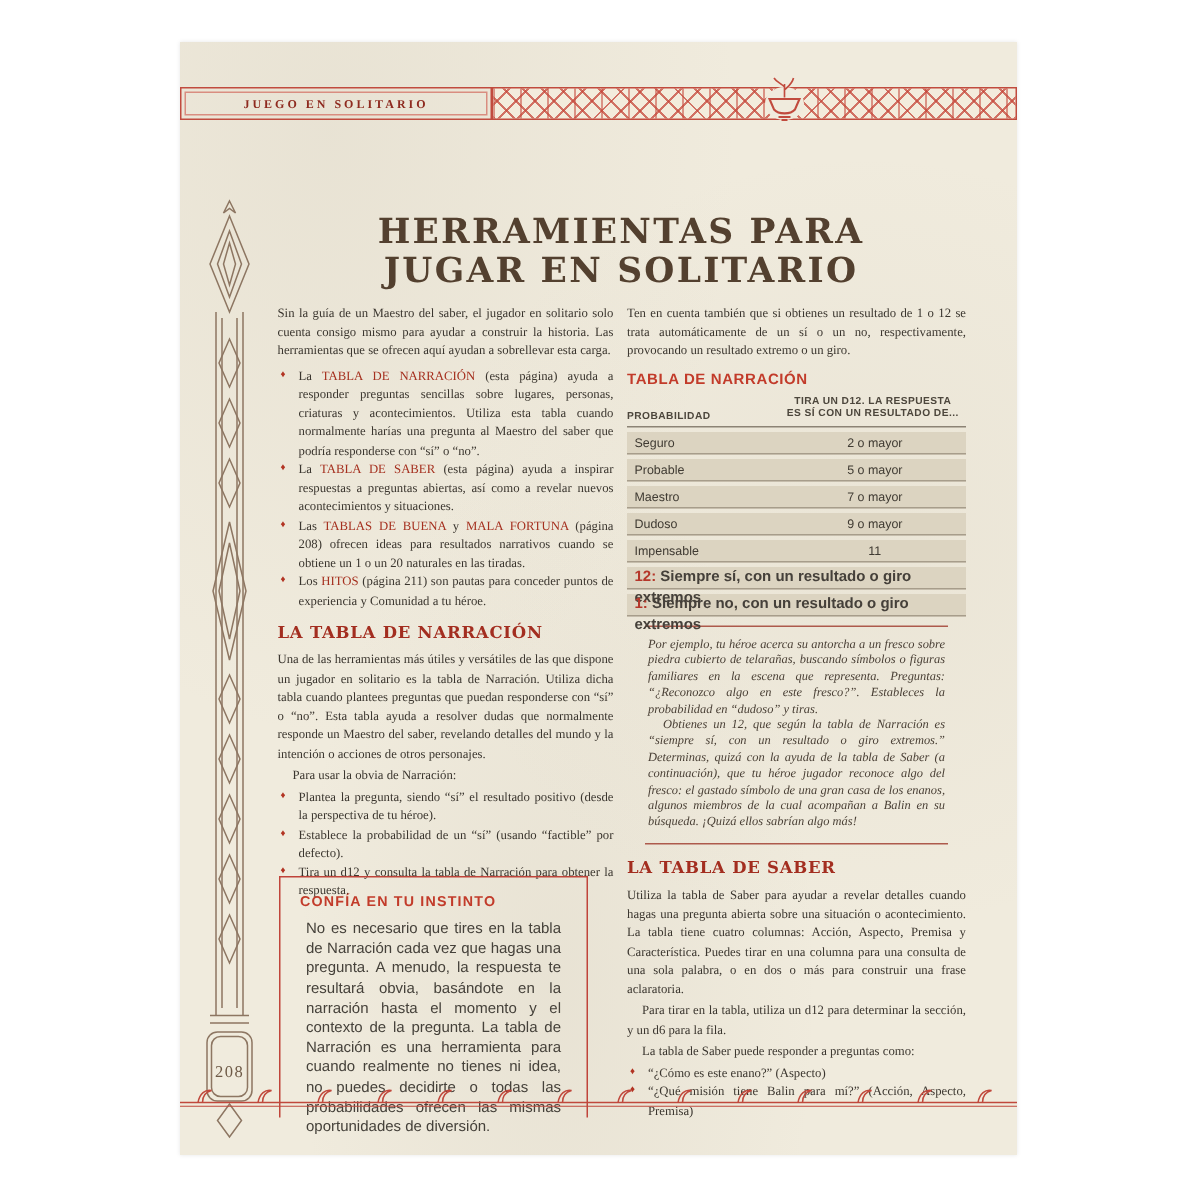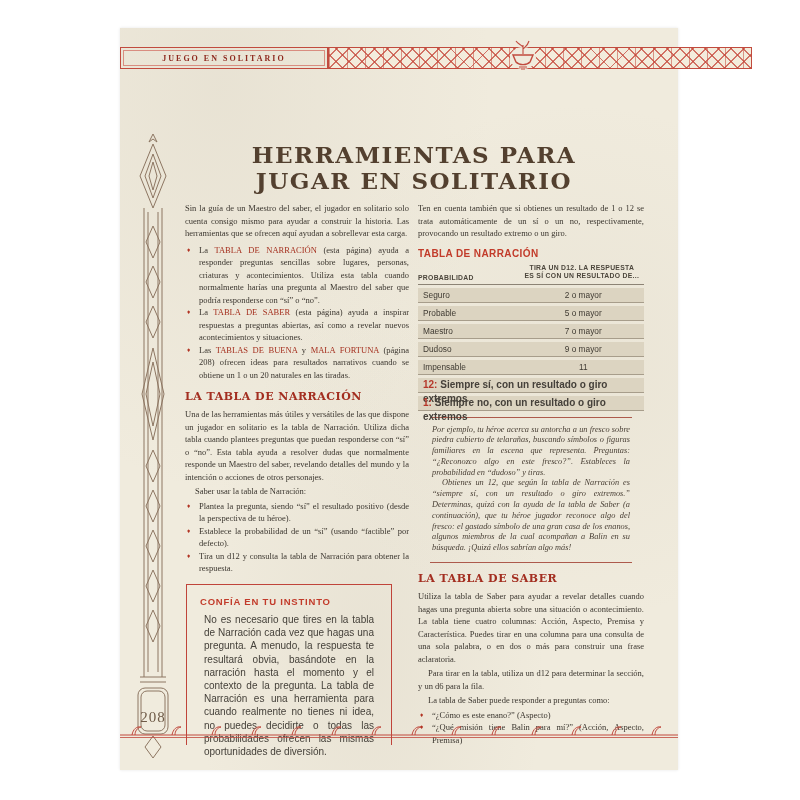--- a/index.html
+++ b/index.html
@@ -7,38 +7,38 @@
           font-family:"Liberation Serif",serif;}
   .page{position:absolute;left:120px;top:28px;width:558px;height:742px;
         background-color:#f0ebdd;
         background-image:
           radial-gradient(ellipse at 18% 8%, rgba(185,175,155,0.14), transparent 42%),
           radial-gradient(ellipse at 82% 45%, rgba(185,175,155,0.10), transparent 45%),
           radial-gradient(ellipse at 45% 85%, rgba(175,165,145,0.12), transparent 40%);
         box-shadow:0 0 3px rgba(0,0,0,0.10);}
 
   
-  .band{position:absolute;left:0;top:19px;width:632px;height:22px;display:flex;}
+  .band{position:absolute;left:0;top:30px;width:558px;height:22px;display:flex;}
   .band-label{width:208px;height:100%;box-sizing:border-box;border:1px solid #c14b3e;
               position:relative;display:flex;align-items:center;justify-content:center;}
   .band-label::after{content:"";position:absolute;inset:2px;border:1px solid #d98d80;pointer-events:none;}
   .band-label span{font-family:"Liberation Serif",serif;font-weight:700;font-size:8px;
                    letter-spacing:2px;color:#8e2a1f;}
   .band-x{flex:1;box-sizing:border-box;border:1px solid #c14b3e;position:relative;
           background:
             repeating-linear-gradient(45deg, rgba(198,73,60,0.75) 0 1.4px, transparent 1.4px 9px),
             repeating-linear-gradient(-45deg, rgba(198,73,60,0.75) 0 1.4px, transparent 1.4px 9px),
             repeating-linear-gradient(90deg, rgba(198,73,60,0.55) 0 1px, transparent 1px 18px),
             #f3ecdc;}
   .band-emblem{position:absolute;left:176px;top:-10px;}
 
   
   .pillar{position:absolute;left:6px;top:104px;}
   .pagenum{position:absolute;left:10px;top:681px;width:46px;text-align:center;
-           font-size:15px;color:#6e5a47;letter-spacing:1px;}
+           font-size:11px;color:#6e5a47;letter-spacing:1px;}
 
   
   .title{position:absolute;left:60px;top:114px;width:468px;margin:0;text-align:center;
          font-family:"DejaVu Serif",serif;font-weight:700;font-size:23px;line-height:26px;
          letter-spacing:1.5px;color:#53402f;}
 
   
   .col{position:absolute;top:174px;}
   .col-left{left:65px;width:224px;}
   .col-right{left:298px;width:226px;}
@@ -145,24 +145,28 @@
         <span class="btext"><span>La </span><span class="red">TABLA DE NARRACIÓN</span><span> (esta página) ayuda a responder preguntas sencillas sobre lugares, personas, criaturas y acontecimientos. Utiliza esta tabla cuando normalmente harías una pregunta al Maestro del saber que podría responderse con “sí” o “no”.</span></span>
       </div>
       <div class="bullet">
         <span class="bdia">♦</span>
         <span class="btext"><span>La </span><span class="red">TABLA DE SABER</span><span> (esta página) ayuda a inspirar respuestas a preguntas abiertas, así como a revelar nuevos acontecimientos y situaciones.</span></span>
       </div>
       <div class="bullet">
         <span class="bdia">♦</span>
         <span class="btext"><span>Las </span><span class="red">TABLAS DE BUENA</span><span> y </span><span class="red">MALA FORTUNA</span><span> (página 208) ofrecen ideas para resultados narrativos cuando se obtiene un 1 o un 20 naturales en las tiradas.</span></span>
       </div>
+      <div class="bullet">
+        <span class="bdia">♦</span>
+        <span class="btext"><span>Los </span><span class="red">HITOS</span><span> (página 211) son pautas para conceder puntos de experiencia y Comunidad a tu héroe.</span></span>
+      </div>
 
       <h2 class="section-heading">LA TABLA DE NARRACIÓN</h2>
       <p class="body">Una de las herramientas más útiles y versátiles de las que dispone un jugador en solitario es la tabla de Narración. Utiliza dicha tabla cuando plantees preguntas que puedan responderse con “sí” o “no”. Esta tabla ayuda a resolver dudas que normalmente responde un Maestro del saber, revelando detalles del mundo y la intención o acciones de otros personajes.</p>
-      <p class="body indent">Saber usar la tabla de Narración:</p>
+      <p class="body indent">Para usar la obvia de Narración:</p>
       <div class="bullet">
         <span class="bdia">♦</span>
         <span class="btext">Plantea la pregunta, siendo “sí” el resultado positivo (desde la perspectiva de tu héroe).</span>
       </div>
       <div class="bullet">
         <span class="bdia">♦</span>
         <span class="btext">Establece la probabilidad de un “sí” (usando “factible” por defecto).</span>
       </div>
       <div class="bullet">
         <span class="bdia">♦</span>

